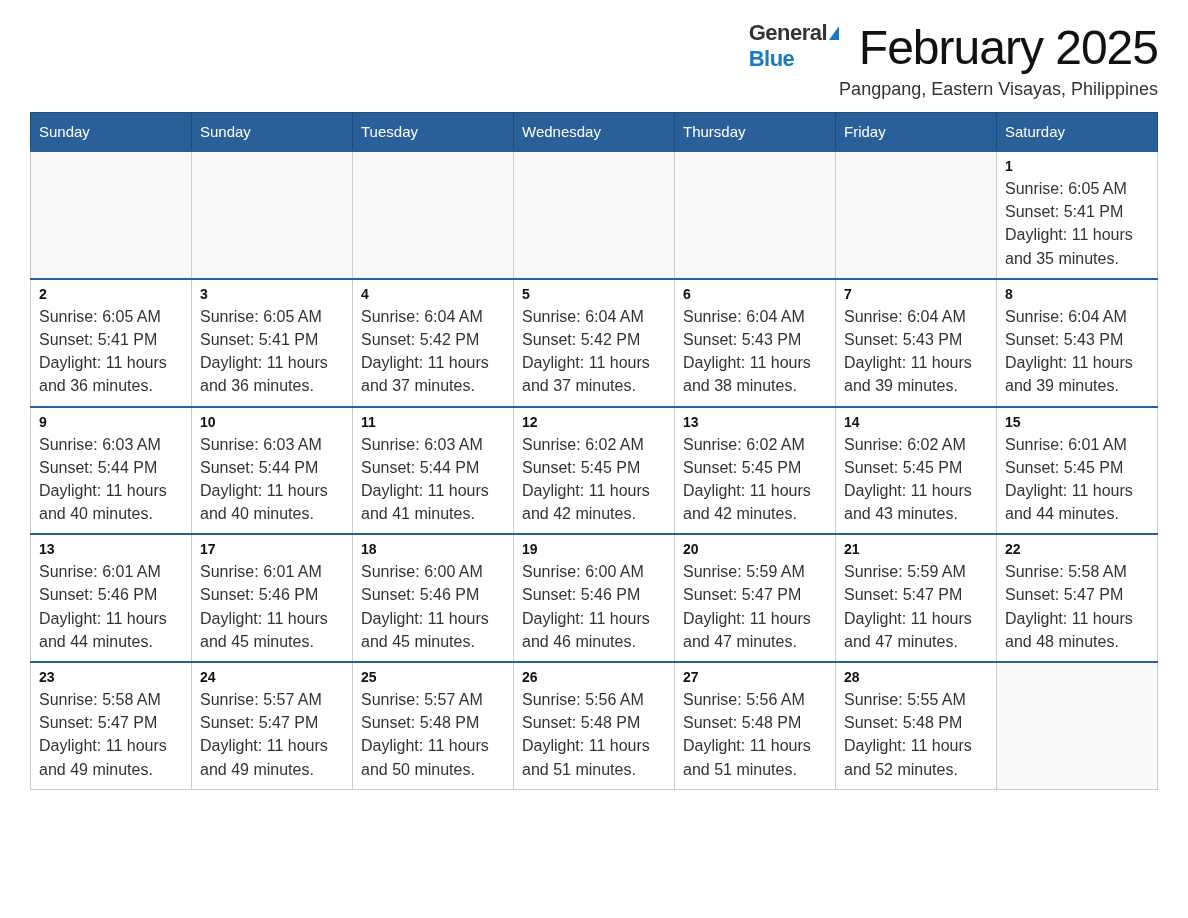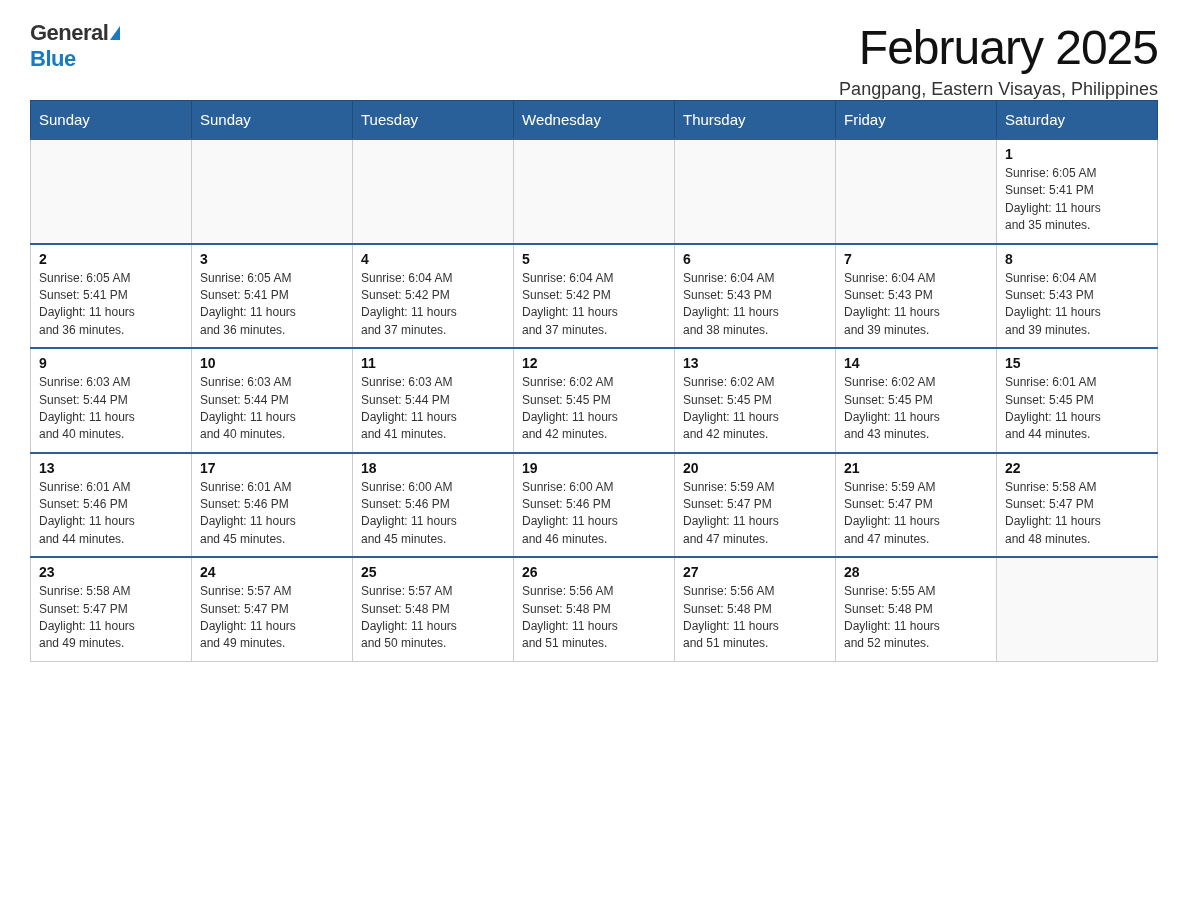--- a/index.html
+++ b/index.html
@@ -5,23 +5,23 @@
     * { box-sizing: border-box; margin: 0; padding: 0; }
     body {
       font-family: Arial, Helvetica, sans-serif;
       background: #fff;
       padding: 20px 30px;
       width: 1188px;
       min-height: 918px;
     }
     .header-area {
       display: flex;
-      justify-content: space-between;
+      justify-content: flex-end;
       align-items: flex-start;
-      margin-bottom: 0;
+      margin-bottom: 12px;
     }
     .logo {
       display: flex;
       flex-direction: column;
       align-items: flex-start;
     }
     .logo-general {
       font-size: 22px;
       font-weight: bold;
       color: #333;
@@ -80,21 +80,21 @@
       font-size: 12.5px;
       color: #333;
     }
     .day-number {
       font-size: 14px;
       font-weight: bold;
       color: #111;
       margin-bottom: 3px;
     }
     .day-info {
-      font-size: 12px;
+      font-size: 16px;
       color: #333;
       line-height: 1.45;
     }
     .empty-cell {
       background: #f9f9f9;
     }
     tr.week-row td {
       border-top: 2px solid #2a6099;
     }
     .logo-line1 {

